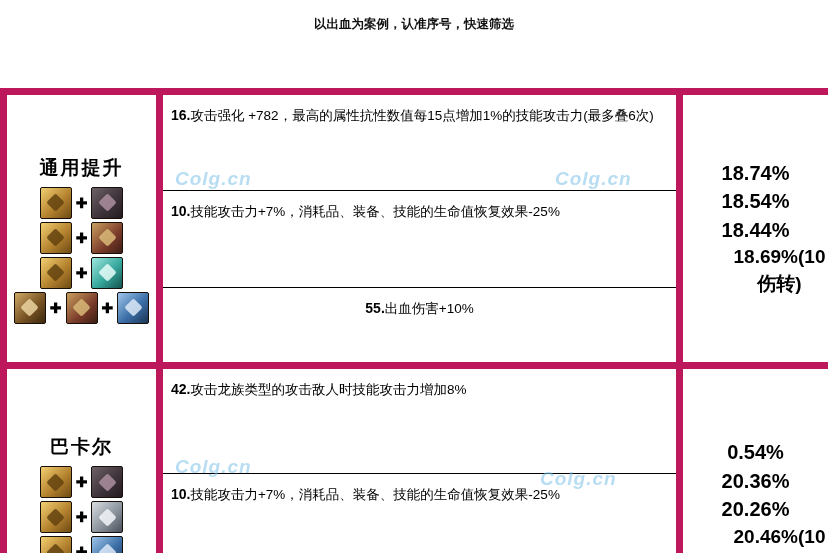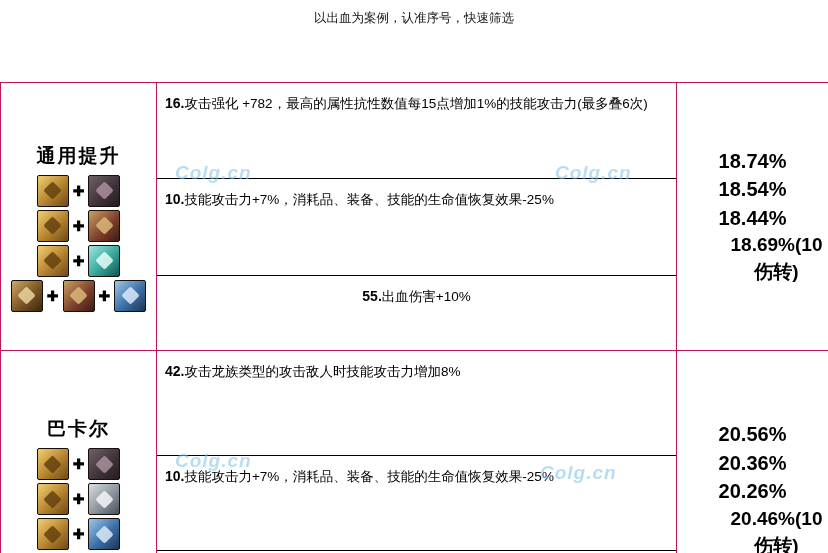--- a/index.html
+++ b/index.html
@@ -56,33 +56,33 @@
     transform: rotate(45deg);
     border-radius: 2px;
   }
   .title-text {
     font-size: 26px;
     font-weight: bold;
     letter-spacing: 1px;
   }
   .subtitle {
     font-size: 12.5px;
-    font-weight: normal;
-    margin-top: 10px;
+    font-weight: bold;
+    margin-top: 16px;
     color: #111;
   }
 
   
   table.main {
     border-collapse: collapse;
     width: 828px;
     table-layout: fixed;
   }
   table.main td {
-    border: 1px solid #be185d;
+    border: 7px solid #be185d;
     vertical-align: middle;
     padding: 0;
   }
   .col-name  { width: 156px; }
   .col-desc  { width: 520px; }
   .col-val   { width: 152px; }
 
   .name-cell {
     text-align: center;
     padding: 6px 4px 10px 4px;
@@ -303,21 +303,21 @@
             <span class="num">42.</span><span>攻击龙族类型的攻击敌人时技能攻击力增加8%</span>
           </div>
           <div class="desc-line h-95">
             <span class="num">10.</span><span>技能攻击力+7%，消耗品、装备、技能的生命值恢复效果-25%</span>
           </div>
           <div class="desc-line h-78">
             
           </div>
         </td>
         <td class="val-cell">
-          <div>20.56%</div>
+          <div>0.54%</div>
           <div>20.36%</div>
           <div>20.26%</div>
           <div class="small">20.46%(10伤转)</div>
         </td>
       </tr>
     </tbody>
   </table>
 
   <div class="wm wm-1">Colg.cn</div>
   <div class="wm wm-2">Colg.cn</div>

